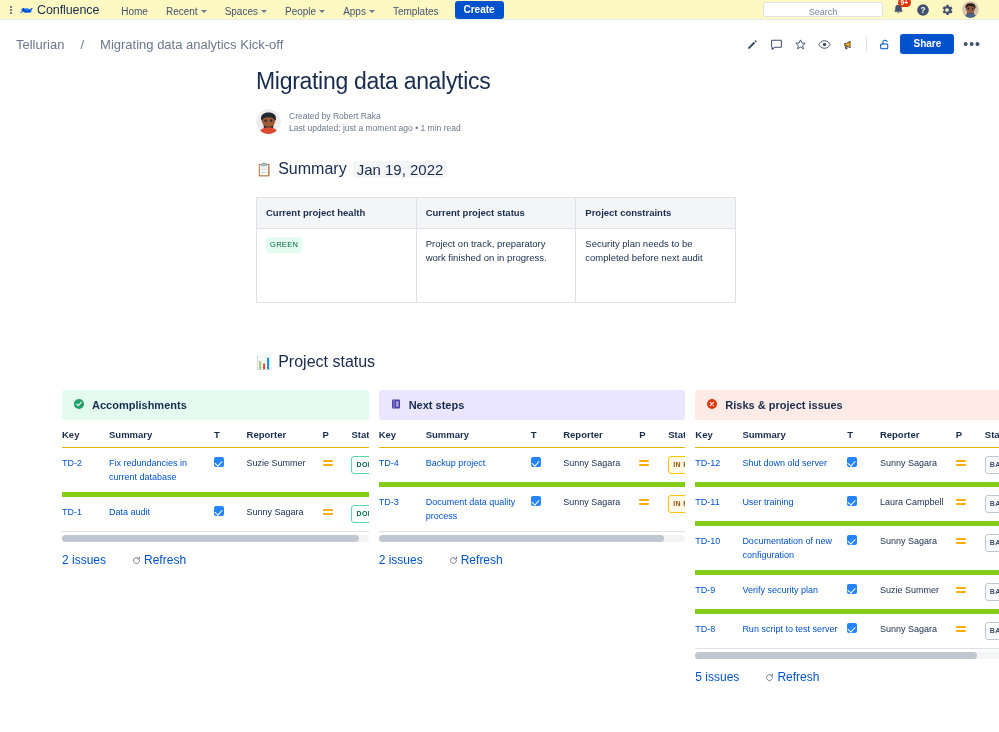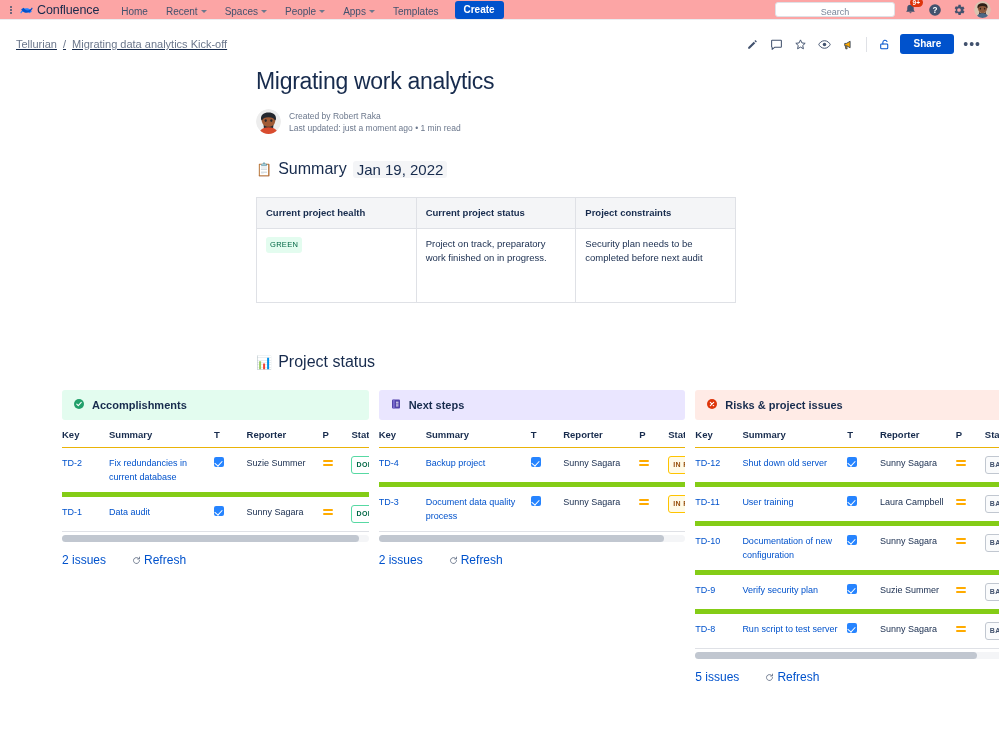--- a/index.html
+++ b/index.html
@@ -8,25 +8,25 @@
     width: 999px; height: 732px;
     background: #ffffff;
     font-family: "Liberation Sans", sans-serif;
     color: #172B4D;
     overflow: hidden;
   }
 
   
   .topnav {
     height: 20px;
-    background: #fca5a5;
+    background: #fef9c3;
     border-bottom: 1px solid #EBECF0;
     display: flex;
     align-items: center;
-    padding: 0 8px 0 4px;
+    padding: 0 20px 0 4px;
     position: relative;
   }
   .app-switcher {
     width: 14px; height: 14px;
     display: flex; flex-direction: column;
     justify-content: center; align-items: center;
     gap: 1px;
     cursor: pointer;
   }
   .app-switcher i {
@@ -86,21 +86,21 @@
     width: 17px; height: 17px; border-radius: 50%;
     overflow: hidden; cursor: pointer; flex: none;
   }
 
   
   .pagebar {
     display: flex; align-items: center;
     padding: 12px 16px 0 16px;
     height: 36px;
   }
-  .breadcrumb { display: flex; align-items: center; gap: 6px; font-size: 11px; text-decoration: underline; }
+  .breadcrumb { display: flex; align-items: center; gap: 16px; font-size: 13px; }
   .bc-link { color: #6B778C; cursor: pointer; }
   .bc-sep { color: #6B778C; }
   .bc-current { color: #6B778C; cursor: pointer; }
   .page-actions { margin-left: auto; display: flex; align-items: center; gap: 7px; }
   .act-icon { width: 17px; height: 17px; display: flex; align-items: center; justify-content: center; cursor: pointer; border-radius: 3px; }
   .act-divider { width: 1px; height: 15px; background: #DFE1E6; margin: 0 2px; }
   .share-btn {
     background: #0052CC; color: #fff; font-size: 10px; font-weight: 600;
     padding: 4px 13px; border-radius: 3px; cursor: pointer; line-height: 1.2;
   }
@@ -360,21 +360,21 @@
       </svg>
     </div>
     <div class="share-btn">Share</div>
     <div class="more-dots">•••</div>
   </div>
 </div>
 
 <div class="page-body">
   <div class="content-col">
 
-    <h1 class="page-title">Migrating work analytics</h1>
+    <h1 class="page-title">Migrating data analytics</h1>
 
     <div class="byline">
       <span class="avatar-author">
         <svg width="25" height="25" viewBox="0 0 40 40">
           <circle cx="20" cy="20" r="20" fill="#EDEDED"></circle>
           <path d="M20 7c7 0 11 4 11 10 0 7-5 13-11 13S9 23 9 17c0-6 4-10 11-10z" fill="#A05A35"></path>
           <path d="M20 5.5c8 0 12 4 12 9.5 0 2-1 3-2 3-1-3-4-5-10-5s-9 2-10 5c-1 0-2-1-2-3 0-5.5 4-9.5 12-9.5z" fill="#24282F"></path>
           <ellipse cx="15.5" cy="18.5" rx="1.8" ry="2.1" fill="#24282F"></ellipse>
           <ellipse cx="24.5" cy="18.5" rx="1.8" ry="2.1" fill="#24282F"></ellipse>
           <path d="M12.5 25c2.2 4.6 13 4.6 15 0 1 6-2 11-7.5 11s-8.5-5-7.5-11z" fill="#24282F"></path>

